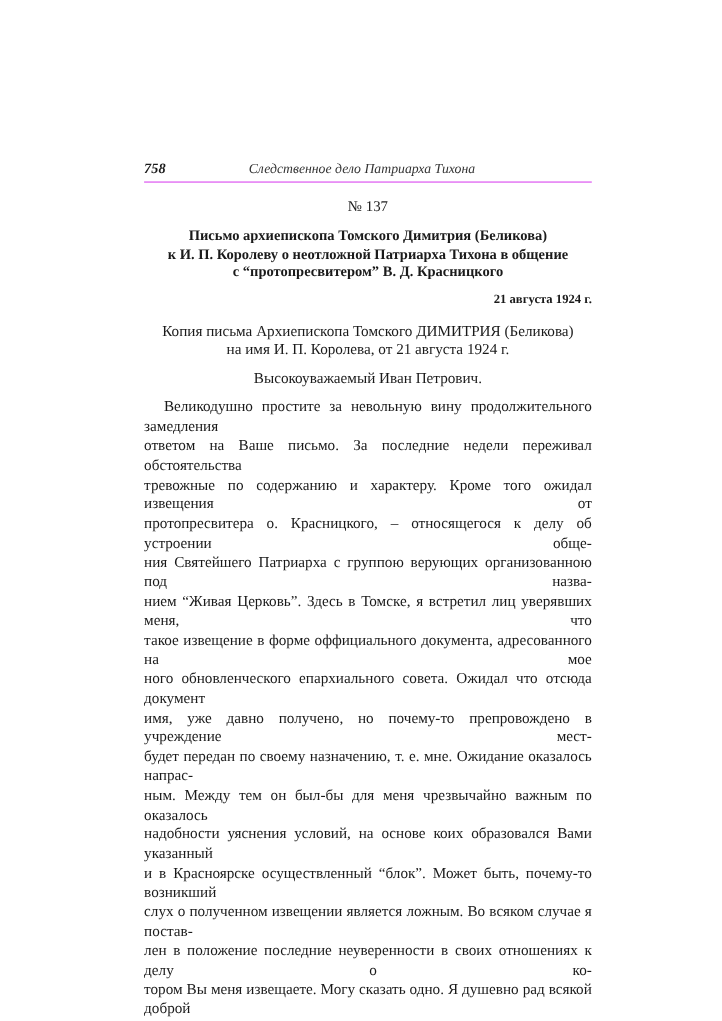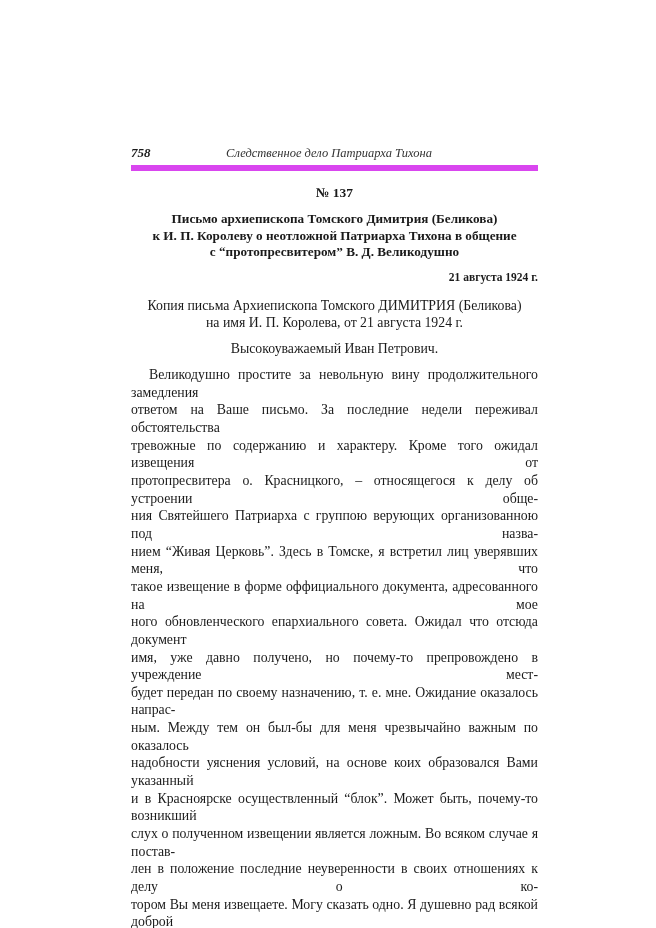--- a/index.html
+++ b/index.html
@@ -17,21 +17,21 @@
     }
     .page {
       position: absolute;
       left: 131px;
       top: 145px;
       width: 407px;
     }
     .running-head {
       position: relative;
       height: 18px;
-      border-bottom: 6px solid #d946ef;
+      border-bottom: 1px solid #d946ef;
       padding-bottom: 2px;
     }
     .page-number {
       position: absolute;
       left: 0;
       top: 0;
       font-style: italic;
       font-weight: bold;
       font-size: 13px;
     }
@@ -41,21 +41,21 @@
       right: 11px;
       top: 1px;
       text-align: center;
       font-style: italic;
       font-size: 12.5px;
       color: #333;
     }
     .doc-number {
       margin-top: 13px;
       text-align: center;
-      font-weight: bold;
+      font-weight: normal;
       font-size: 13.5px;
       line-height: 18px;
     }
     .doc-title {
       margin-top: 9px;
       text-align: center;
       font-weight: bold;
       font-size: 13.2px;
       line-height: 16.5px;
     }
@@ -109,21 +109,21 @@
   <div class="running-head">
     <span class="page-number">758</span>
     <span class="running-title">Следственное дело Патриарха Тихона</span>
   </div>
 
   <div class="doc-number">№ 137</div>
 
   <div class="doc-title">
     <div>Письмо архиепископа Томского Димитрия (Беликова)</div>
     <div>к И. П. Королеву о неотложной Патриарха Тихона в общение</div>
-    <div>с “протопресвитером” В. Д. Великодушно</div>
+    <div>с “протопресвитером” В. Д. Красницкого</div>
   </div>
 
   <div class="doc-date">21 августа 1924 г.</div>
 
   <div class="copy-heading">
     <div>Копия письма Архиепископа Томского ДИМИТРИЯ (Беликова)</div>
     <div>на имя И. П. Королева, от 21 августа 1924 г.</div>
   </div>
 
   <div class="salutation">Высокоуважаемый Иван Петрович.</div>

